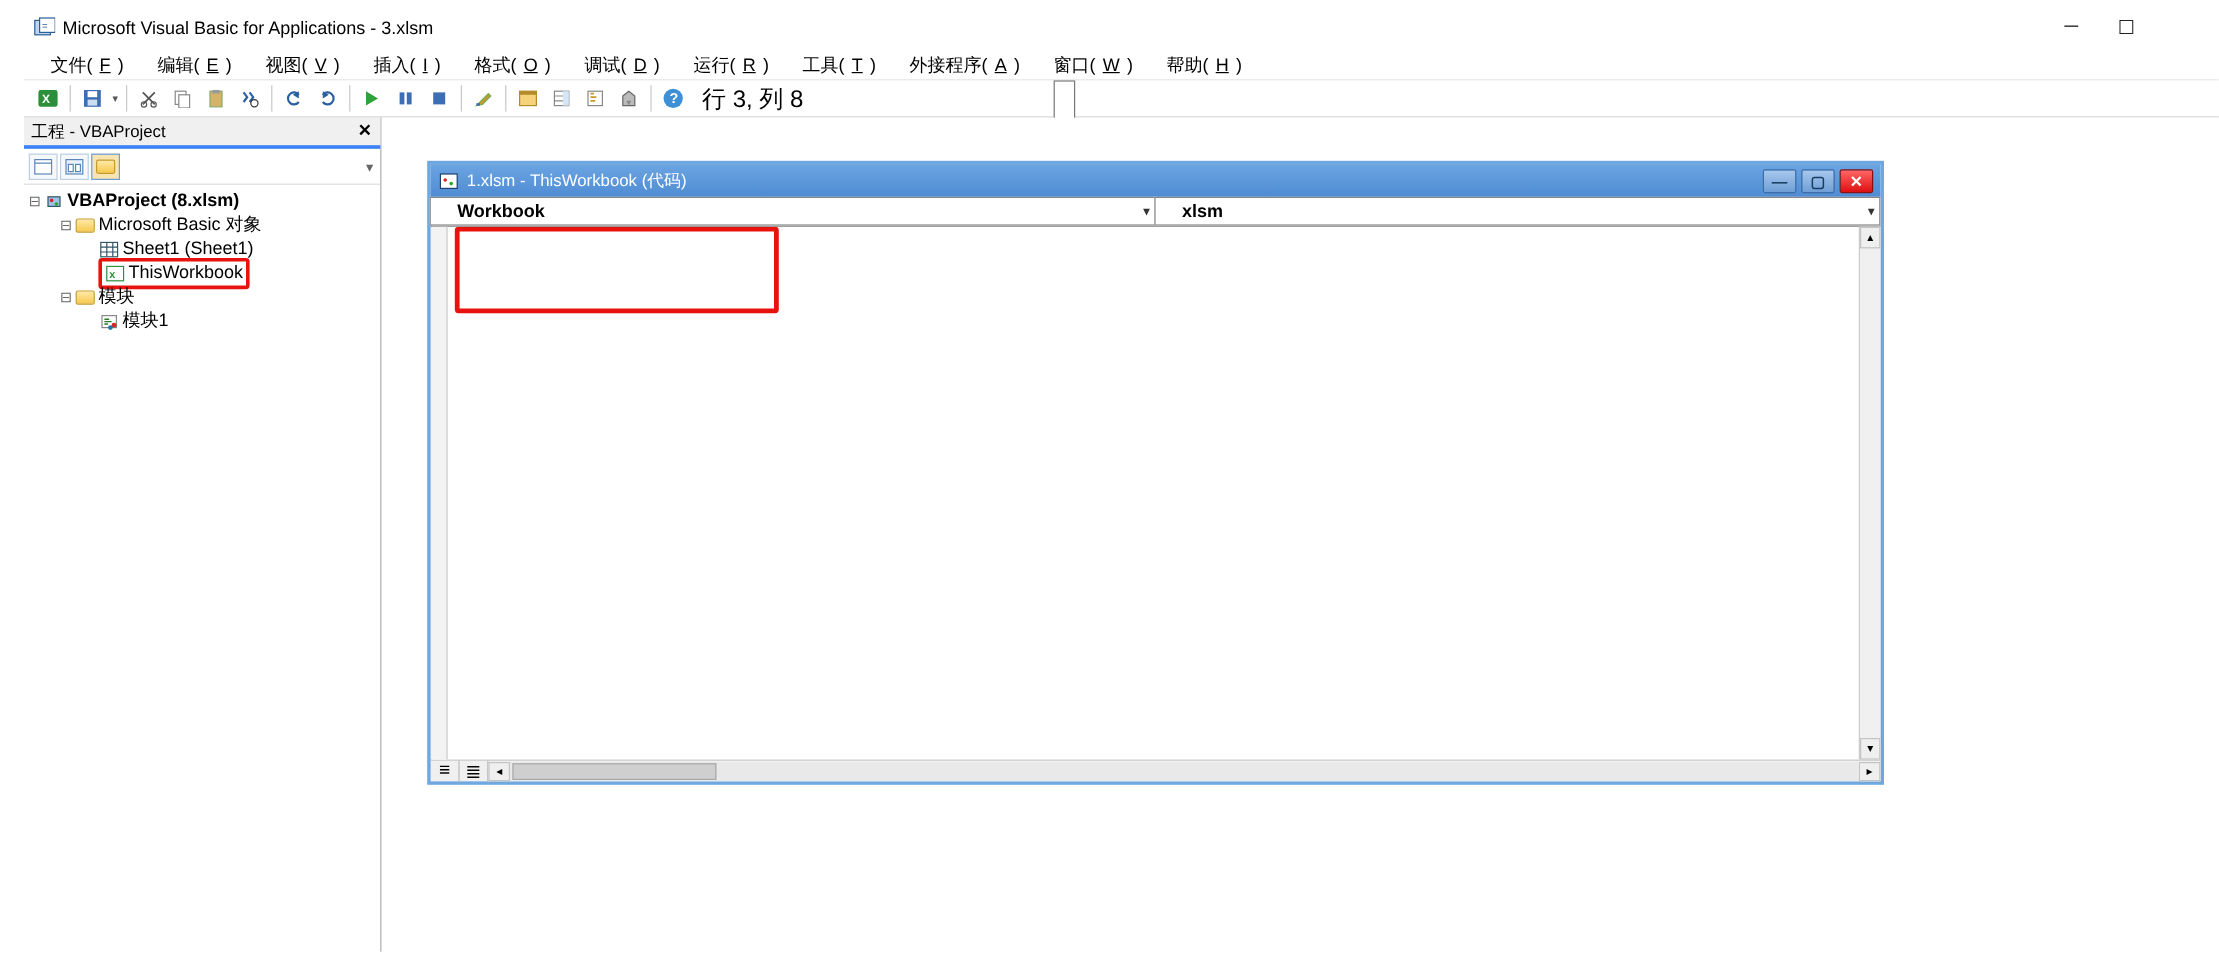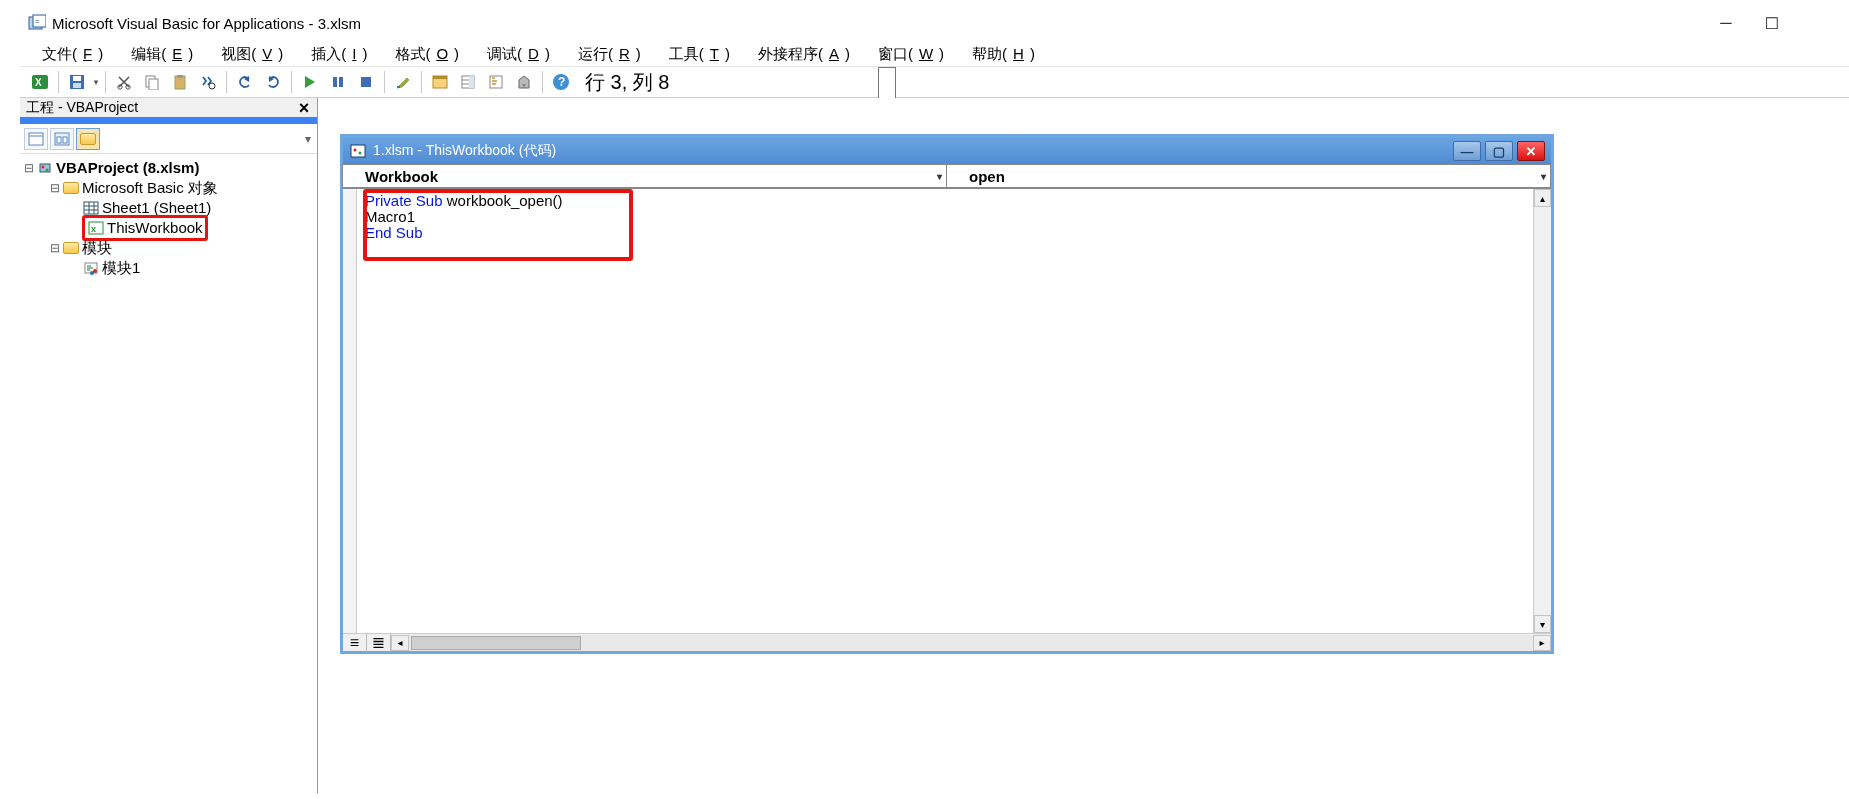--- a/index.html
+++ b/index.html
@@ -12,34 +12,34 @@
 .menubar { height:28px; display:flex; align-items:flex-end; padding:0 10px; font-size:15px; gap:4px;}
 .menubar span { padding:2px 6px; }
 .menubar u{text-decoration:underline;}
 .toolbar { height:32px; display:flex; align-items:center; padding:0 6px; border-top:1px solid #e6e6e6; border-bottom:1px solid #d0d0d0; gap:0;}
 .tbtn { width:26px; height:26px; display:flex; align-items:center; justify-content:center; border:1px solid transparent; margin:0 1px;}
 .tsep{ width:1px; height:22px; background:#c8c8c8; margin:0 4px;}
 .tdrop{ width:10px; display:flex; align-items:center; justify-content:center; font-size:9px; color:#555;}
 .statusbox{ font-size:20px; padding:0 10px;}
 .mainrow{ display:flex; height:calc(100% - 96px);}
 .projpane{ width:298px; display:flex; flex-direction:column; border-right:1px solid #999;}
-.projtitle{ height:26px; background:#f0f0f0; border-bottom:7px solid #3b82f6; display:flex; align-items:center; padding:0 6px; font-size:14px; position:relative;}
+.projtitle{ height:26px; background:#f0f0f0; border-bottom:3px solid #3b82f6; display:flex; align-items:center; padding:0 6px; font-size:14px; position:relative;}
 .projtitle .closex{ position:absolute; right:4px; top:2px; width:18px; height:18px; font-weight:bold; font-size:18px; line-height:16px; text-align:center;}
 .projtoolbar{ height:30px; border-bottom:1px solid #ddd; display:flex; align-items:center; padding:0 4px; gap:2px; position:relative;}
 .ptbtn{ width:24px; height:22px; border:1px solid #bfcfe0; background:#f6f9fc; display:flex; align-items:center; justify-content:center;}
 .ptbtn.sel{ border-color:#6a9edb; background:#f8e4b0;}
 .projtoolbar .endx{position:absolute; right:6px; color:#666; font-size:12px;}
 .tree{ flex:1; overflow:auto; font-family:"SimSun","NSimSun",monospace; font-size:15px; padding:4px 2px; line-height:20px;}
 .trow{ display:flex; align-items:center; white-space:nowrap; height:20px;}
 .twig{ width:14px; text-align:center; color:#666; font-size:12px;}
 .tico{ width:18px; height:16px; display:inline-flex; align-items:center; justify-content:center; margin-right:2px;}
 .folder-ico{ background:linear-gradient(#ffe9a8,#f6c94b); border:1px solid #c79a2a; width:16px; height:12px; border-radius:2px;}
 .redbox{ border:3px solid #e8120e; border-radius:3px; padding:0 2px; display:inline-flex; align-items:center;}
 .codearea{ flex:1; position:relative; background:#fff;}
-.mdiwindow{ position:absolute; left:22px; top:36px; width:1214px; height:520px; border:3px solid #6fa8e0; background:#fff; display:flex; flex-direction:column; box-shadow:1px 1px 0 #3c74ad inset;}
+.mdiwindow{ position:absolute; left:38px; top:36px; width:1214px; height:520px; border:3px solid #6fa8e0; background:#fff; display:flex; flex-direction:column; box-shadow:1px 1px 0 #3c74ad inset;}
 .mdititle{ height:28px; background:linear-gradient(#6aa4e2,#4f8bd3); color:#fff; display:flex; align-items:center; padding:0 6px; font-size:14px;}
 .mdititle .spacer{flex:1;}
 .mdiwbtn{ width:28px; height:20px; margin-left:4px; background:linear-gradient(#a7c8ed,#6f9fd6); border:1px solid #3c6ea5; border-radius:2px; display:flex; align-items:center; justify-content:center; color:#1b3d63; font-weight:bold; font-size:13px;}
 .mdiwbtn.close{ background:linear-gradient(#f66,#d11); border-color:#811; color:#fff;}
 .combos{ height:24px; display:flex; border-bottom:1px solid #888;}
 .combo{ flex:1; border:1px solid #888; margin:-1px 0 0 -1px; display:flex; align-items:center; padding:0 22px; font-family:"SimSun",monospace; font-size:15px; position:relative; background:#fff;}
 .combo .caret{ position:absolute; right:4px; font-size:10px; color:#333;}
 .editor{ flex:1; position:relative; display:flex;}
 .gutter{ width:14px; background:#f3f3f3; border-right:1px solid #ccc;}
 .codewrap{ flex:1; position:relative; overflow:hidden;}
@@ -312,30 +312,27 @@
           <div class="mdiwbtn">—</div>
           <div class="mdiwbtn">▢</div>
           <div class="mdiwbtn close">✕</div>
         </div>
         <div class="combos">
           <div class="combo" style="font-weight:bold;">
               <span>Workbook</span>
               <span class="caret">▾</span>
             </div>
           <div class="combo" style="font-weight:bold;">
-              <span>open</span>
+              <span>xlsm</span>
               <span class="caret">▾</span>
             </div>
         </div>
         <div class="editor">
           <div class="gutter"></div>
           <div class="codewrap">
-            <pre class="codepre"><span class="kw">Private Sub</span><span> workbook_open()</span>
-<span>Macro1</span>
-<span class="kw">End Sub</span></pre>
             <div class="redcode"></div>
           </div>
           <div class="scroll-v">
             <div class="sv-up">▴</div>
             <div style="flex:1"></div>
             <div class="sv-dn" style="position:absolute;bottom:0;width:100%;">▾</div>
           </div>
         </div>
         <div class="hscroll">
           <div class="codebottom">≡</div>

